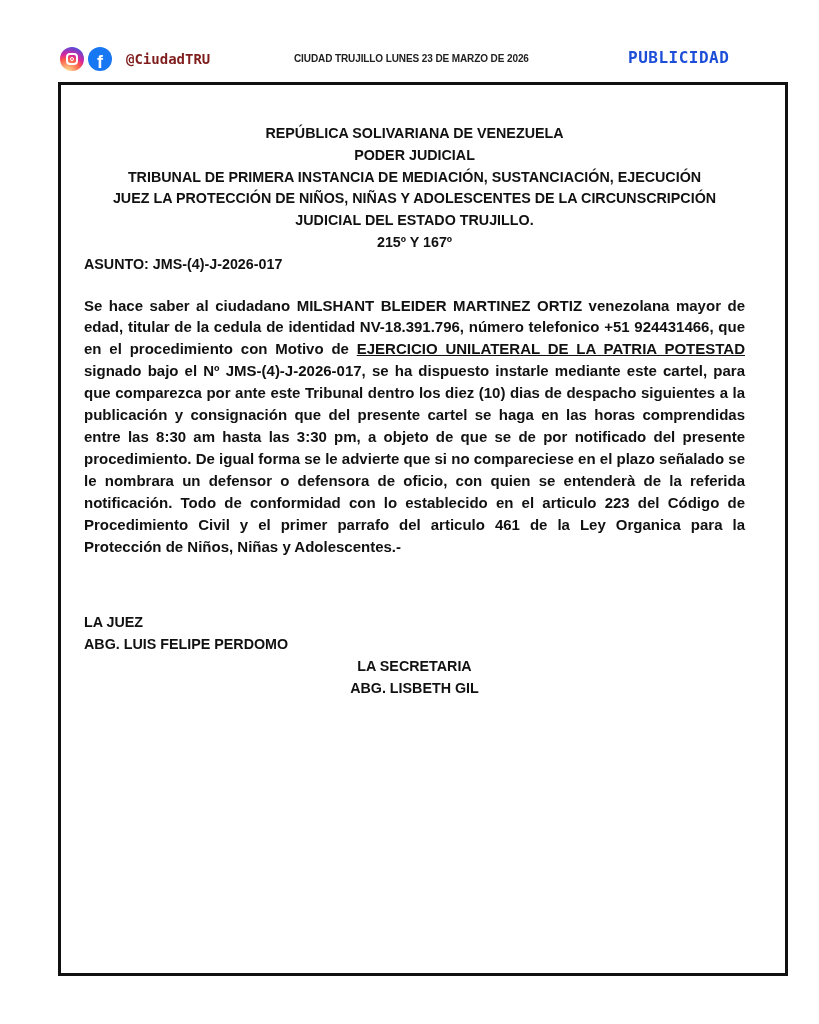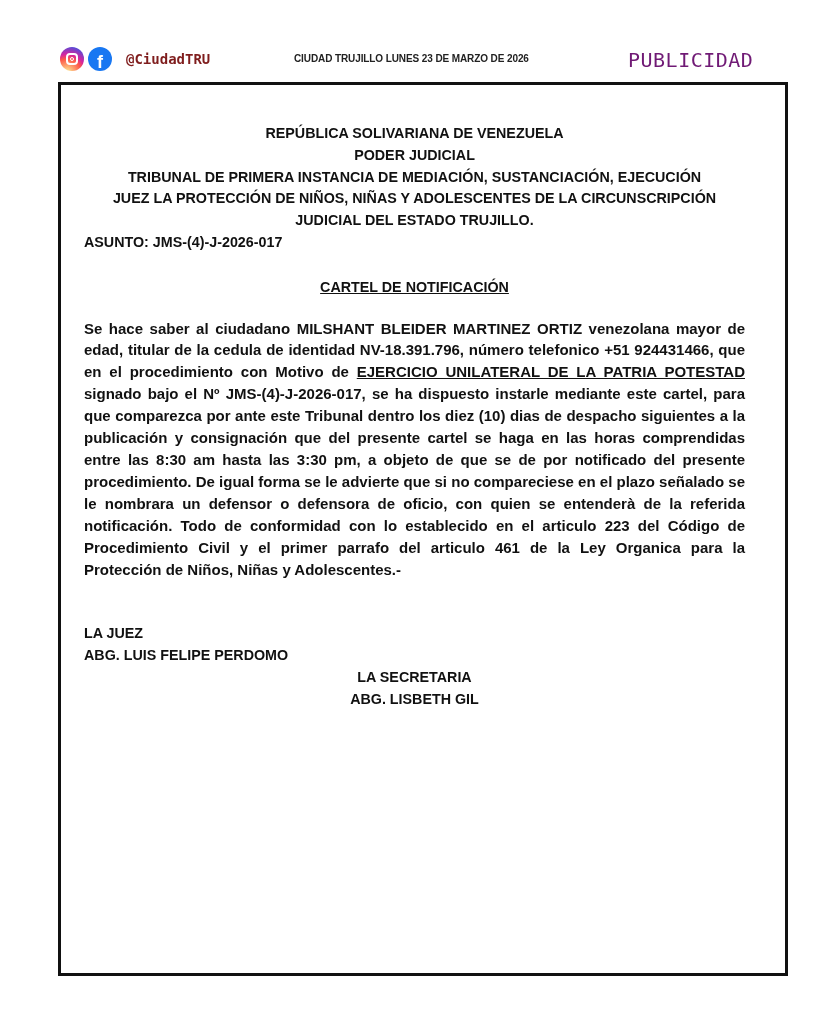--- a/index.html
+++ b/index.html
@@ -5,29 +5,29 @@
     html, body { margin: 0; padding: 0; background: #ffffff; }
     body { width: 819px; height: 1024px; position: relative; overflow: hidden; font-family: "Liberation Sans", sans-serif; color: #111; }
     .topbar { position: absolute; left: 0; top: 0; width: 819px; height: 82px; }
     .social { position: absolute; left: 60px; top: 47px; display: flex; align-items: center; gap: 4px; }
     .ig { width: 24px; height: 24px; border-radius: 50%; background: radial-gradient(circle at 30% 107%, #fdf497 0%, #fd5949 45%, #d6249f 60%, #285AEB 95%); display:flex; align-items:center; justify-content:center; }
     .ig .cam { width: 12px; height: 12px; border: 2px solid #fff; border-radius: 4px; box-sizing: border-box; position: relative; }
     .ig .cam::after { content:""; position:absolute; left:2px; top:2px; width:4px; height:4px; border:1.5px solid #fff; border-radius:50%; box-sizing:border-box; }
     .fb { width: 24px; height: 24px; border-radius: 50%; background: #1877f2; color: #fff; font-weight: bold; font-size: 18px; display:flex; align-items:flex-end; justify-content:center; font-family: "Liberation Sans", sans-serif; line-height: 1; overflow:hidden; }
     .handle { margin-left: 10px; font-family: "DejaVu Sans Mono", monospace; font-weight: bold; font-size: 14px; color: #7f1d1d; }
     .dateline { position: absolute; left: 294px; top: 53px; font-family: "Liberation Sans", sans-serif; font-weight: bold; font-size: 10px; color: #222; letter-spacing: -0.1px; }
-    .publicidad { position: absolute; left: 628px; top: 48px; font-family: "DejaVu Sans Mono", monospace; font-weight: normal; font-size: 20px; color: #701a75; letter-spacing: 0.5px; }
+    .publicidad { position: absolute; left: 628px; top: 48px; font-family: "DejaVu Sans Mono", monospace; font-weight: bold; font-size: 16px; color: #1d4ed8; letter-spacing: 0.5px; }
     .frame { position: absolute; left: 58px; top: 82px; width: 696px; height: 888px; border: 3px solid #111; background: #fff; padding-left: 28px; }
     .content { position: absolute; left: 23px; top: 38px; width: 661px; }
     .hdr { text-align: center; font-weight: bold; font-size: 14.3px; line-height: 21.8px; }
     .asunto { font-weight: bold; font-size: 14.3px; line-height: 21.8px; margin-top: 0px; }
     .title { text-align: center; font-weight: bold; font-size: 14.3px; text-decoration: underline; margin-top: 23px; line-height: 21.8px; }
     .body-text { margin-top: 19px; text-align: justify; font-weight: bold; font-size: 15px; line-height: 21.9px; }
     .body-text u { text-decoration: underline; }
-    .sig-judge { margin-top: 43px; font-weight: bold; font-size: 14.3px; line-height: 21.8px; }
+    .sig-judge { margin-top: 55px; font-weight: bold; font-size: 14.3px; line-height: 21.8px; }
     .sig-sec { text-align: center; font-weight: bold; font-size: 14.3px; line-height: 21.8px; }
   </style>
 </head>
 <body>
 
 <div class="topbar">
   <div class="social">
     <span class="ig">
         <span class="cam"></span>
       </span>
@@ -39,23 +39,23 @@
 </div>
 
 <div class="frame">
   <div class="content">
     <div class="hdr">
       <div>REPÚBLICA SOLIVARIANA DE VENEZUELA</div>
       <div>PODER JUDICIAL</div>
       <div>TRIBUNAL DE PRIMERA INSTANCIA DE MEDIACIÓN, SUSTANCIACIÓN, EJECUCIÓN</div>
       <div>JUEZ LA PROTECCIÓN DE NIÑOS, NIÑAS Y ADOLESCENTES DE LA CIRCUNSCRIPCIÓN</div>
       <div>JUDICIAL DEL ESTADO TRUJILLO.</div>
+      <div>215º Y 167º</div>
     </div>
     <div class="asunto">ASUNTO: JMS-(4)-J-2026-017</div>
-    <div class="title">CARTEL DE NOTIFICACIÓN</div>
     <div class="body-text"><span>Se hace saber al ciudadano MILSHANT BLEIDER MARTINEZ ORTIZ venezolana mayor de edad, titular de la cedula de identidad NV-18.391.796, número telefonico +51 924431466, que en el procedimiento con Motivo de </span><u>EJERCICIO UNILATERAL DE LA PATRIA POTESTAD</u><span> signado bajo el Nº JMS-(4)-J-2026-017, se ha dispuesto instarle mediante este cartel, para que comparezca por ante este Tribunal dentro los diez (10) dias de despacho siguientes a la publicación y consignación que del presente cartel se haga en las horas comprendidas entre las 8:30 am hasta las 3:30 pm, a objeto de que se de por notificado del presente procedimiento. De igual forma se le advierte que si no compareciese en el plazo señalado se le nombrara un defensor o defensora de oficio, con quien se entenderà de la referida notificación. Todo de conformidad con lo establecido en el articulo 223 del Código de Procedimiento Civil y el primer parrafo del articulo 461 de la Ley Organica para la Protección de Niños, Niñas y Adolescentes.-</span></div>
     <div class="sig-judge">
       <div>LA JUEZ</div>
       <div>ABG. LUIS FELIPE PERDOMO</div>
     </div>
     <div class="sig-sec">
       <div>LA SECRETARIA</div>
       <div>ABG. LISBETH GIL</div>
     </div>
   </div>

